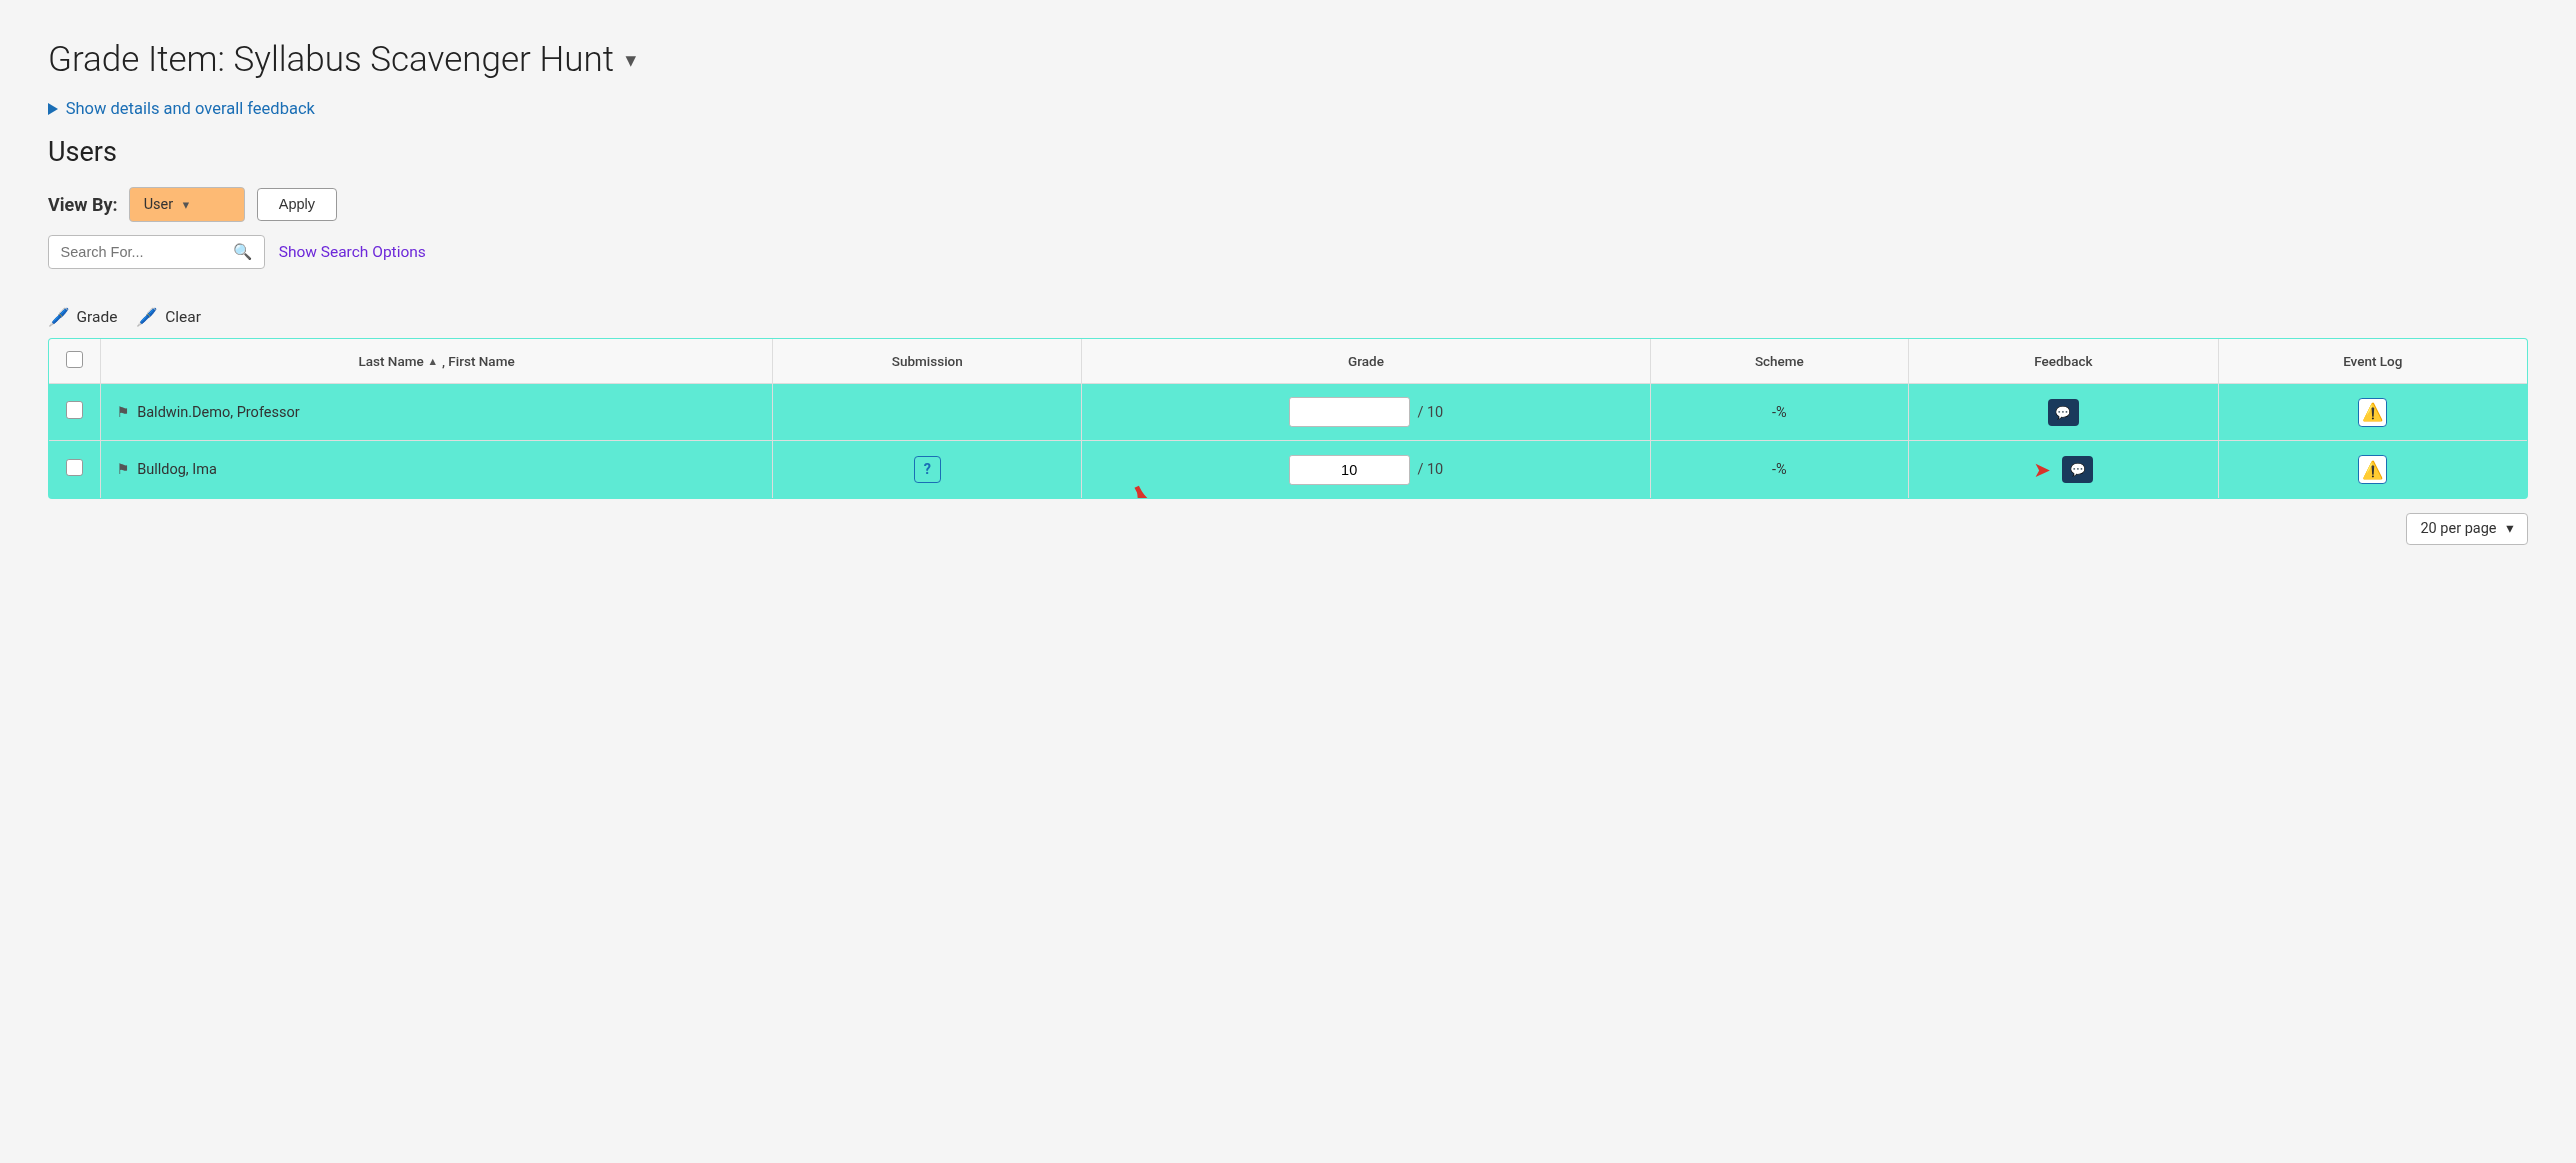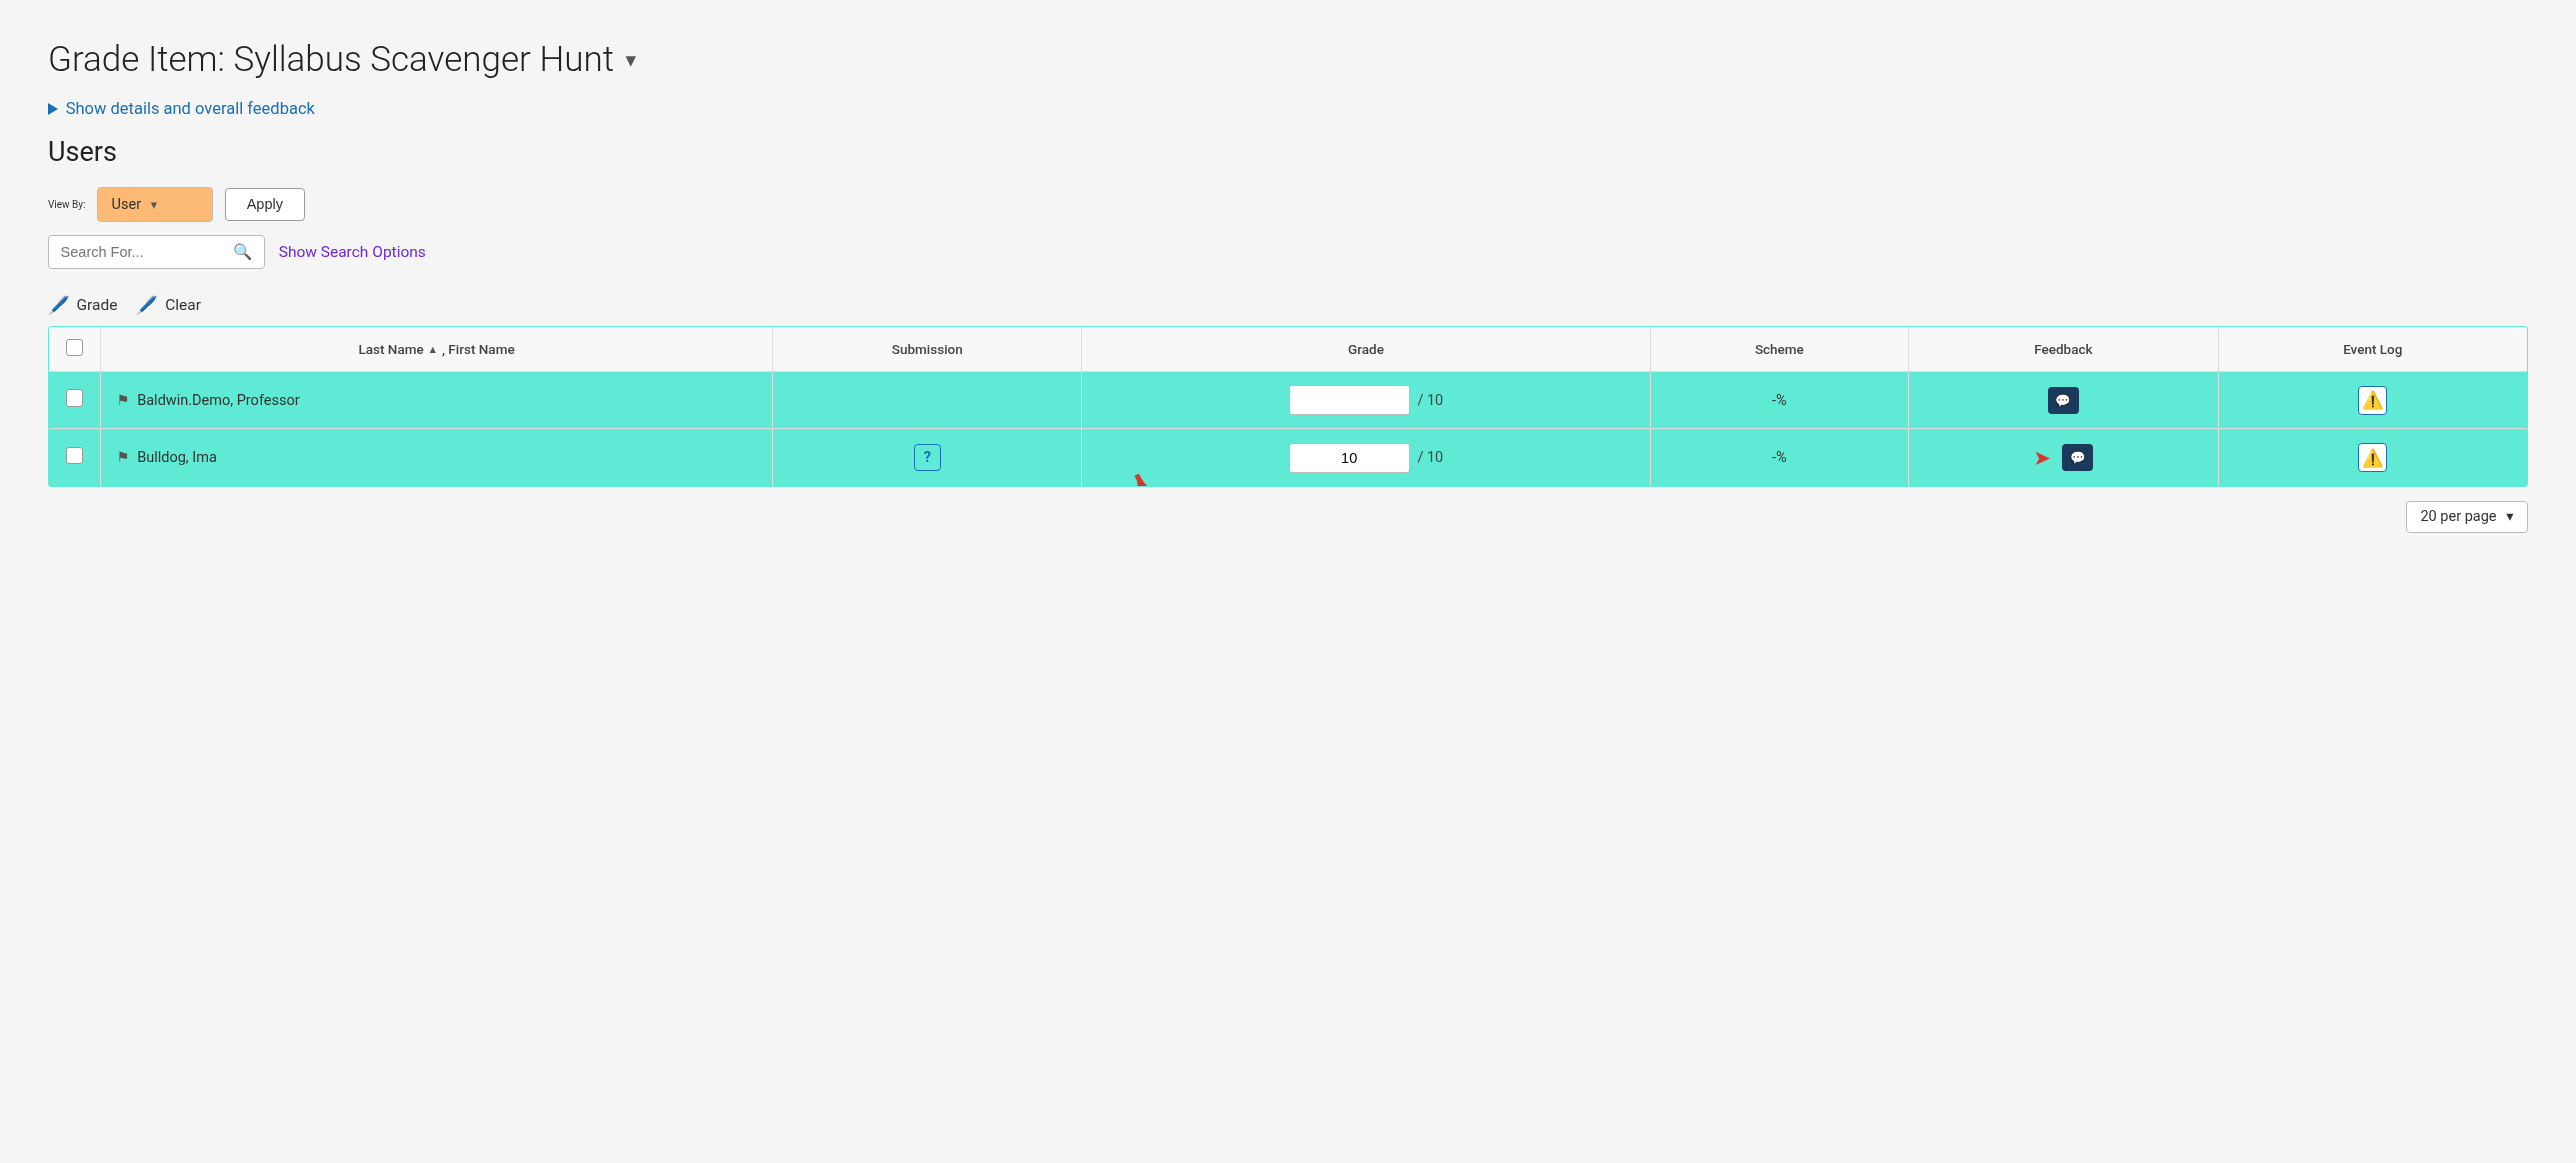--- a/index.html
+++ b/index.html
@@ -49,23 +49,23 @@
       margin-bottom: 19.4px;
     }
     .controls-row {
       display: flex;
       align-items: center;
       gap: 11.6px;
       margin-bottom: 13.5px;
       flex-wrap: wrap;
     }
     .view-by-label {
-      font-size: 10px;
+      font-size: 18px;
       color: #333;
-      font-weight: 400;
+      font-weight: 700;
     }
     .view-by-select {
       display: flex;
       align-items: center;
       border: 1px solid #bbb;
       border-radius: 3.9px;
       background: #fdba74;
       padding: 7.7px 13.5px;
       font-size: 14.5px;
       cursor: pointer;
@@ -82,21 +82,21 @@
       border: 1px solid #999;
       border-radius: 3.9px;
       font-size: 14.5px;
       cursor: pointer;
       color: #333;
     }
     .search-row {
       display: flex;
       align-items: center;
       gap: 13.5px;
-      margin-bottom: 26px;
+      margin-bottom: 38px;
     }
     .search-box {
       display: flex;
       align-items: center;
       border: 1px solid #bbb;
       border-radius: 3.9px;
       background: #fff;
       padding: 6.8px 11.6px;
       gap: 7.7px;
       min-width: 213px;

